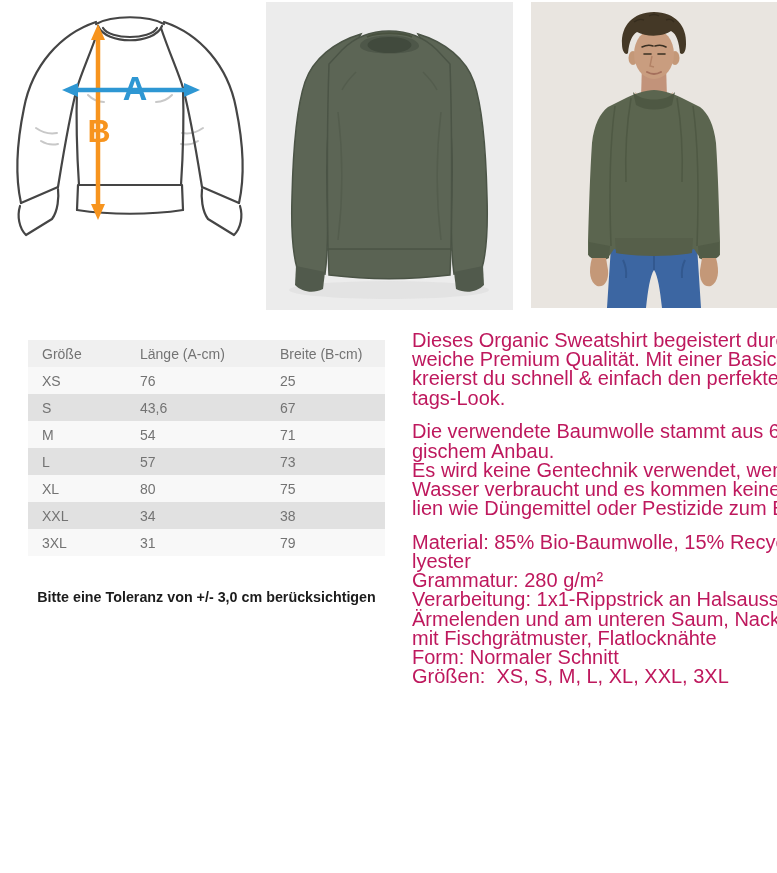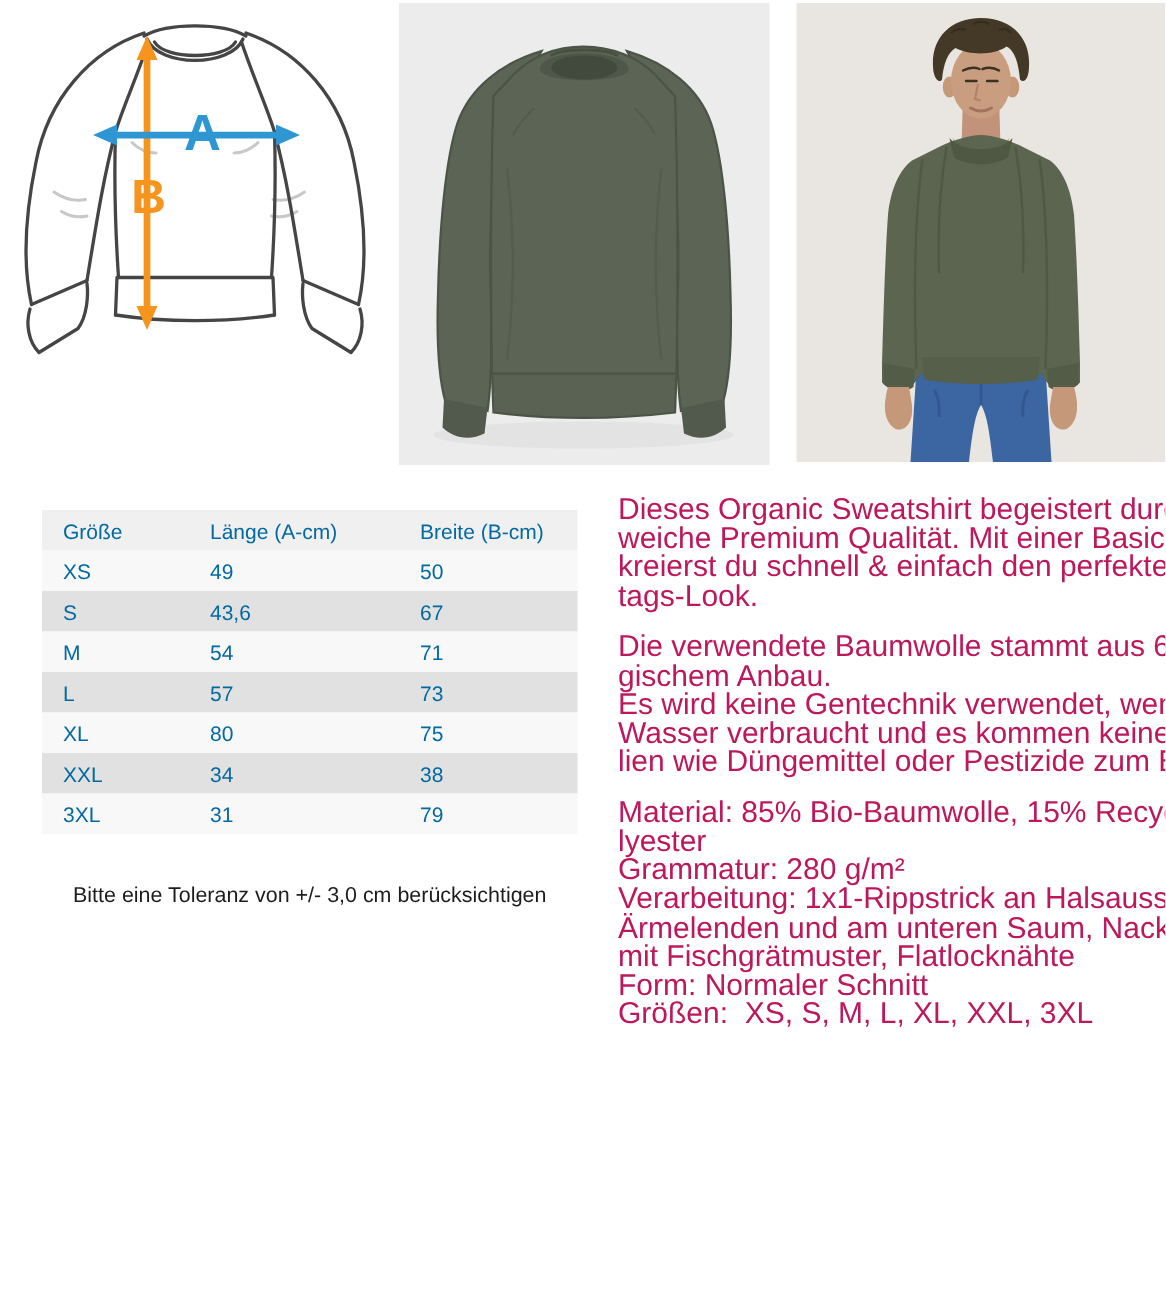--- a/index.html
+++ b/index.html
@@ -14,28 +14,28 @@
   
   .photo{overflow:hidden;}
   .photo-flat{left:266px;top:2px;width:247px;height:308px;background:#ececec;}
   .photo-model{left:531px;top:2px;width:246px;height:306px;background:#e9e5e0;}
   .photo svg{display:block;}
   
   .size-table{left:28px;top:340px;width:357px;}
   .t-row{
     display:grid;grid-template-columns:98px 140px 1fr;
     padding-left:14px;height:27px;align-items:center;
-    font-size:14px;color:#0369a1;background:#f8f8f8;
+    font-size:14px;color:#737373;background:#f8f8f8;
   }
   .t-row.t-head{background:#f0f0f0;}
   .t-row.alt{background:#e1e1e1;}
   
   .tolerance{
     left:28px;top:589px;width:357px;margin:0;text-align:center;
-    font-size:14.3px;color:#1c1c1c;
+    font-size:14.3px;color:#1c1c1c;font-weight:bold;
   }
   
   .description{left:412px;top:331px;width:350px;}
   .desc-p{
     margin:0 0 14.5px 0;font-size:20px;line-height:19.2px;color:#be185d;
     white-space:pre;
   }
 </style>
 </head>
 <body>
@@ -186,22 +186,22 @@
 
   <div class="abs size-table">
     <div class="t-row t-head">
       <span>Größe</span>
       <span>Länge (A-cm)</span>
       <span>Breite (B-cm)</span>
     </div>
     <div id="table-body">
         <div class="t-row">
           <span>XS</span>
-          <span>49</span>
-          <span>50</span>
+          <span>76</span>
+          <span>25</span>
         </div>
         <div class="t-row alt">
           <span>S</span>
           <span>43,6</span>
           <span>67</span>
         </div>
         <div class="t-row">
           <span>M</span>
           <span>54</span>
           <span>71</span>

